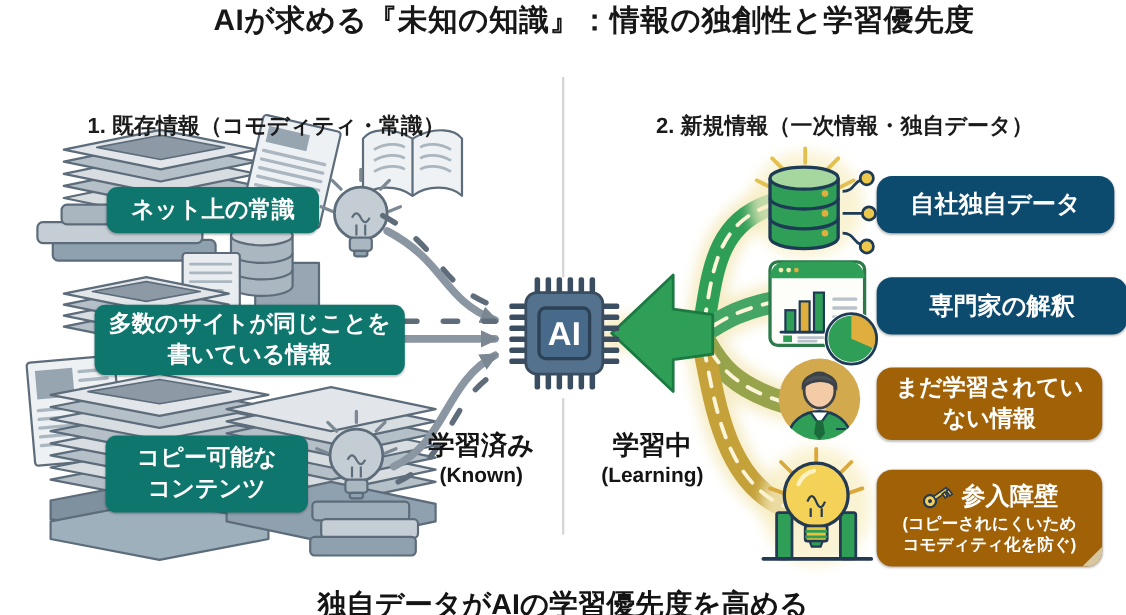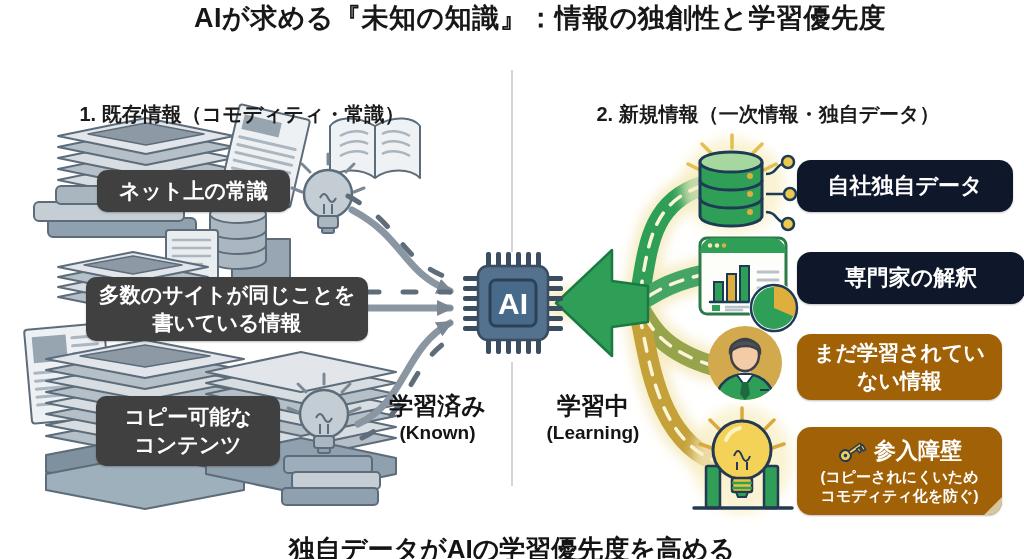--- a/index.html
+++ b/index.html
@@ -4,35 +4,35 @@
 <style>
   html,body{margin:0;padding:0;background:#ffffff;}
   .stage{position:relative;width:1024px;height:559px;background:#ffffff;overflow:hidden;
          font-family:"Liberation Sans","DejaVu Sans",sans-serif;color:#111;}
   svg.art{position:absolute;left:0;top:0;z-index:1;}
   .txt{position:absolute;z-index:2;}
   .title{left:0;top:8;width:1024px;text-align:center;font-size:27px;font-weight:800;letter-spacing:.5px;color:#171717;padding-left:28px;}
   .heading{top:60px;width:420px;text-align:center;font-size:20px;font-weight:800;color:#1b1b1b;margin-top:41px;}
   .heading.left{left:32px;}
   .heading.right{left:558px;}
-  .glabel{background:#404040;color:#fff;font-weight:700;border-radius:10px;
+  .glabel{background:#0f766e;color:#fff;font-weight:700;border-radius:10px;
           display:flex;align-items:center;justify-content:center;text-align:center;line-height:1.35;
           box-shadow:0 1px 2px rgba(0,0,0,.25);}
   .glabel1{left:97px;top:170px;width:193px;height:42px;font-size:21px;}
   .glabel2{left:86px;top:277px;width:282px;height:64px;font-size:21px;}
   .glabel3{left:96px;top:396px;width:184px;height:70px;font-size:21px;}
   .status{text-align:center;font-weight:800;color:#141414;line-height:1.3;}
   .status .jp{font-size:24px;}
   .status .en{font-size:19px;}
   .status.known{left:375px;top:390px;width:125px;}
   .status.learning{left:528px;top:390px;width:130px;}
   .cbox{border-radius:14px;color:#fff;font-weight:700;display:flex;flex-direction:column;
         align-items:center;justify-content:center;text-align:center;
         box-shadow:0 1px 2px rgba(0,0,0,.25);}
-  .green{background:#0f172a;}
+  .green{background:#0c4a6e;}
   .gold{background:#a16207;}
   .box1{left:797px;top:160px;width:216px;height:52px;font-size:22px;}
   .box2{left:797px;top:252px;width:228px;height:52px;font-size:22px;}
   .box3{left:797px;top:334px;width:205px;height:66px;font-size:21px;line-height:1.35;}
   .box4{left:797px;top:427px;width:205px;height:88px;overflow:hidden;}
   .box4 .row{display:flex;align-items:center;gap:7px;font-size:22px;margin-bottom:2px;}
   .box4 .sub{font-size:15px;line-height:1.25;font-weight:700;}
   .fold{position:absolute;right:0;bottom:0;width:0;height:0;z-index:3;
         border-left:18px solid transparent;border-bottom:18px solid #d8c79e;}
   .footer{left:0;top:532px;width:1024px;text-align:center;font-size:26px;font-weight:800;color:#141414;}

